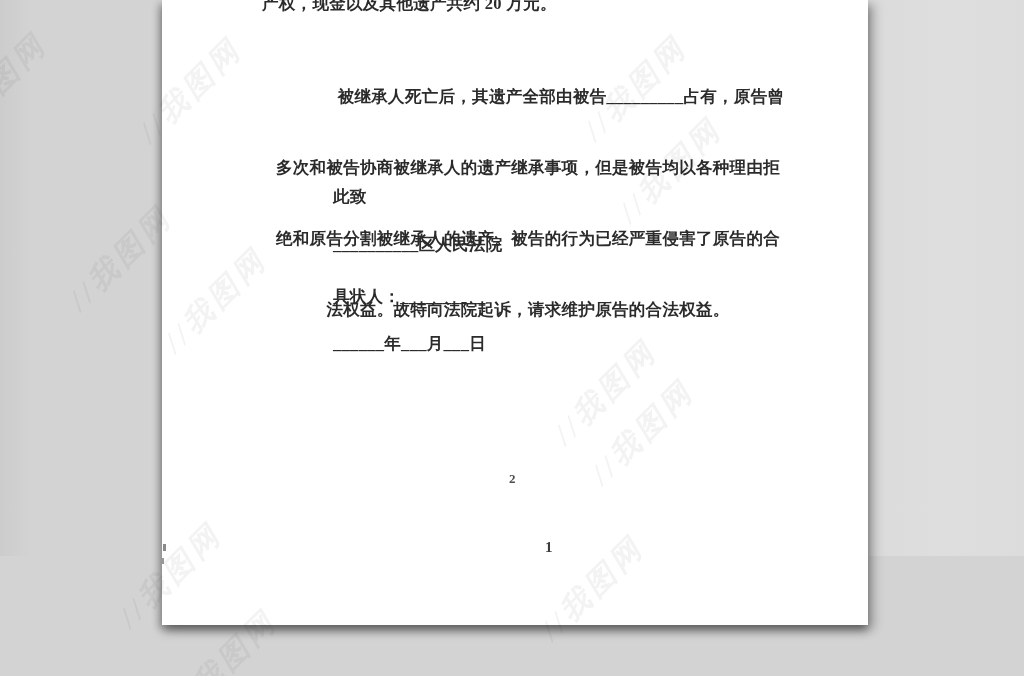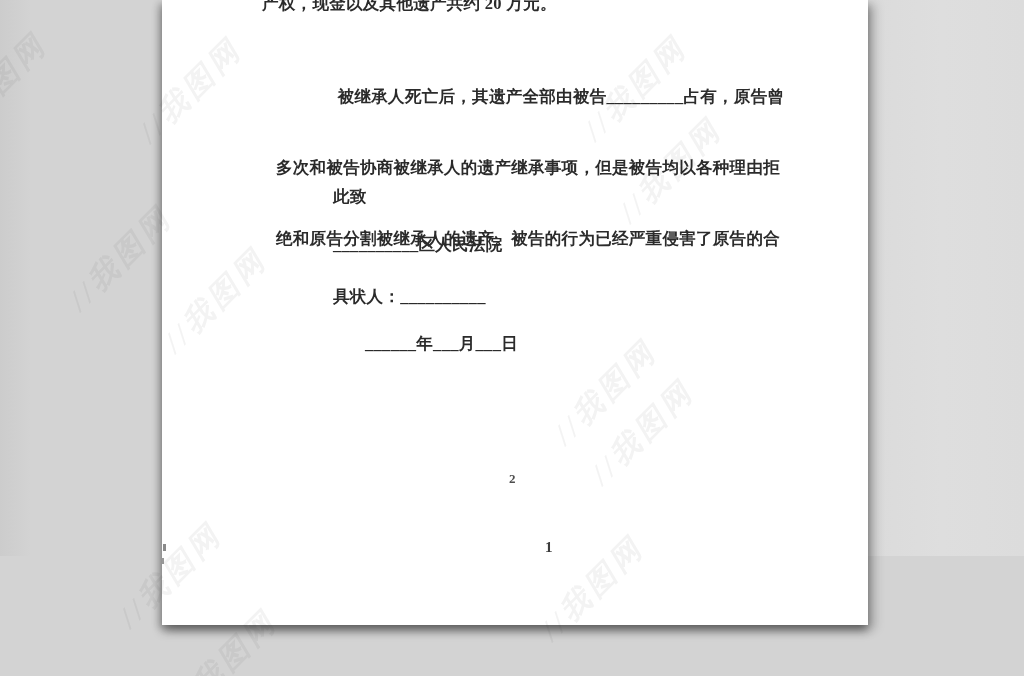--- a/index.html
+++ b/index.html
@@ -12,21 +12,21 @@
     box-shadow:0 6px 9px rgba(0,0,0,0.40), 7px 4px 10px rgba(0,0,0,0.18), -4px 3px 7px rgba(0,0,0,0.14); }
   .txt { position:absolute; font-size:16.5px; letter-spacing:0.3px;
          font-weight:600; white-space:pre; }
   .clipped-line { left:100px; top:-7px; }
   .paragraph { left:101px; top:41px; width:530px;text-align:center; }
   .paragraph .pline { height:31px; line-height:31px; }
   .paragraph .indent { padding-left:66px; }
   .closing   { left:171px; top:186px; }
   .court     { left:171px; top:234px;text-align:center; }
   .signer    { left:171px; top:286px;text-align:right; }
-  .dateline  { left:171px; top:333px;margin-left:32px; }
+  .dateline  { left:171px; top:333px; }
   .pagenum { position:absolute; left:347px; top:471px; font-size:13px;
              font-weight:600; color:#4e4e4e; letter-spacing:0; }
   .mark1   { position:absolute; left:383px; top:539px; font-size:15px;
              font-weight:600; color:#3c3c3c; }
   .edge-tick { position:absolute; background:#8a8a8a; }
   .tick-a { left:1px; top:544px; width:3px; height:7px; }
   .tick-b { left:0px; top:558px; width:2px; height:6px; background:#9a9a9a; }
   .wm-layer { position:absolute; left:0; top:0; width:1024px; height:676px;
               z-index:3; pointer-events:none; overflow:hidden; }
   .wm { position:absolute; transform:rotate(-45deg); white-space:nowrap;
@@ -39,20 +39,21 @@
 <div class="canvas">
 
   <div class="page">
 
     <div class="txt clipped-line">产权，现金以及其他遗产共约 20 万元。</div>
 
     <div class="txt paragraph">
       <div class="pline indent">被继承人死亡后，其遗产全部由被告_________占有，原告曾</div>
       <div class="pline">多次和被告协商被继承人的遗产继承事项，但是被告均以各种理由拒</div>
       <div class="pline">绝和原告分割被继承人的遗产。被告的行为已经严重侵害了原告的合</div>
+      <div class="pline">法权益。故特向法院起诉，请求维护原告的合法权益。</div>
     </div>
 
     <div class="txt closing">此致</div>
 
     <div class="txt court">__________区人民法院</div>
 
     <div class="txt signer">具状人：__________</div>
 
     <div class="txt dateline">______年___月___日</div>
 

